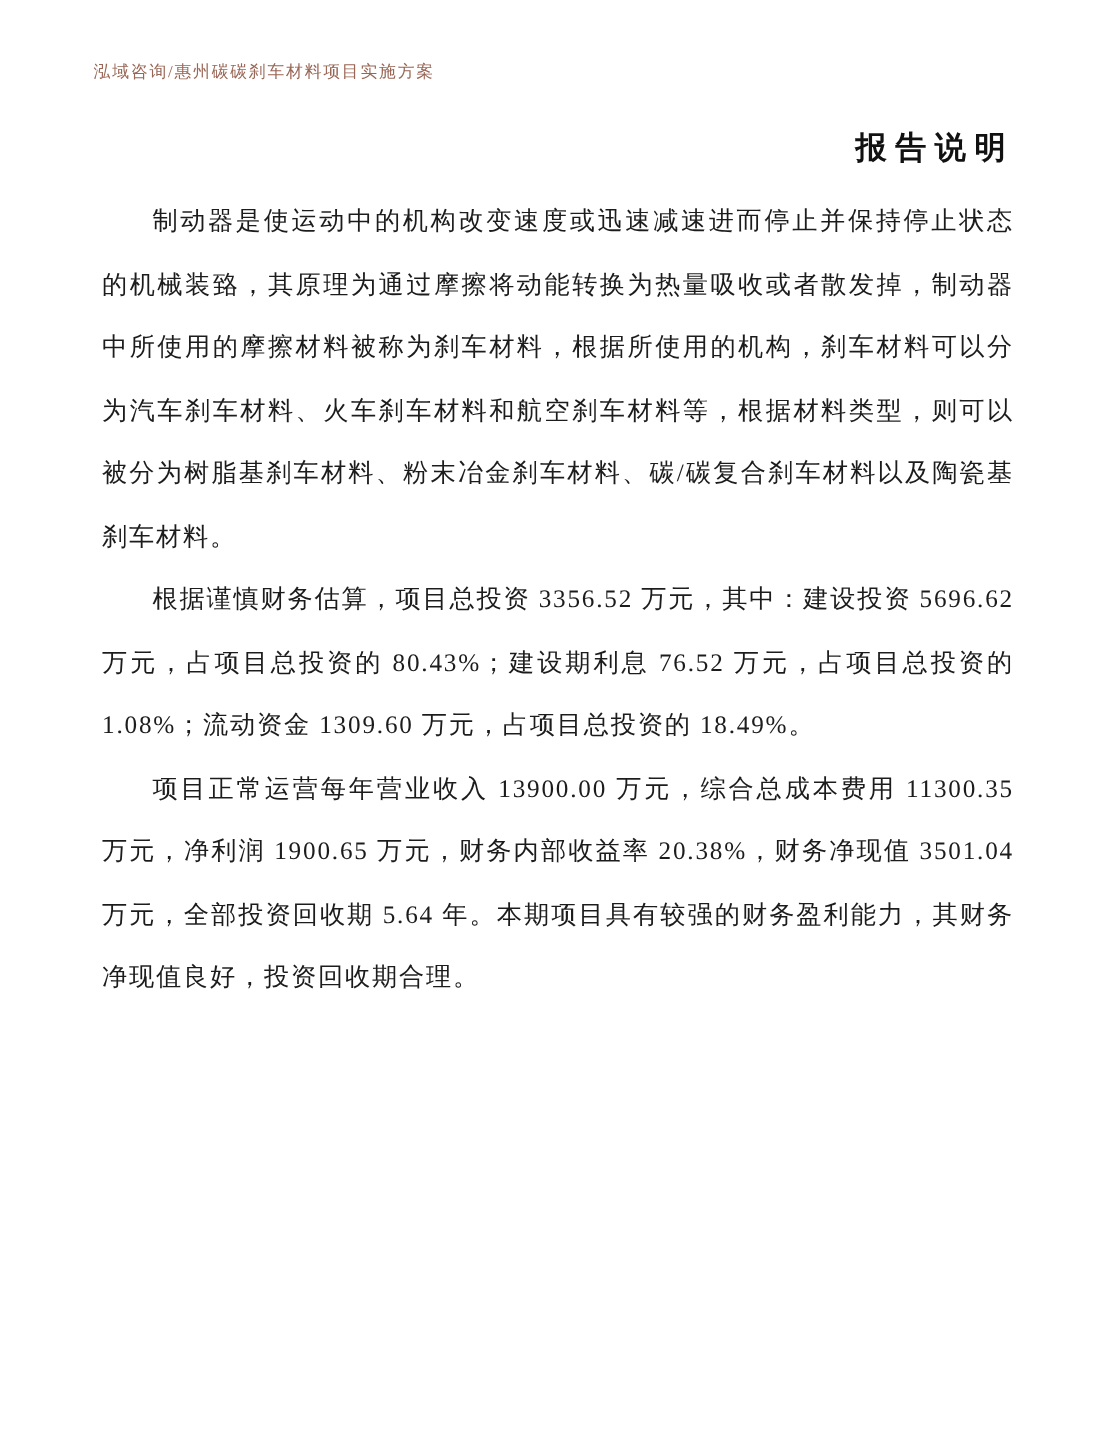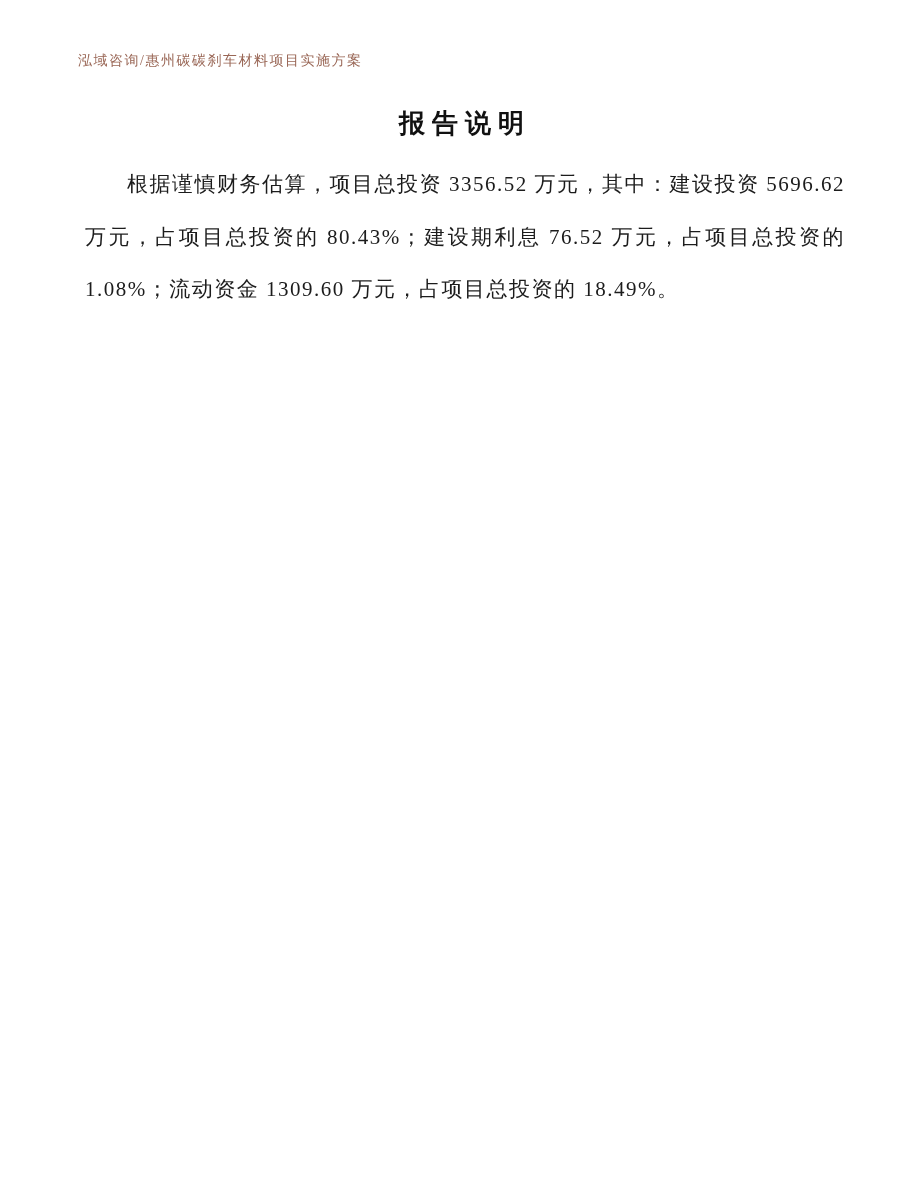--- a/index.html
+++ b/index.html
@@ -27,21 +27,21 @@
     white-space: nowrap;
   }
   .doc-body {
     position: absolute;
     top: 104px;
     left: 85px;
     width: 760px;
   }
   .doc-title {
     margin: 0 0 14px 0;
-    text-align: center;
+    text-align: right;
     font-size: 26px;
     line-height: 40px;
     font-weight: bold;
     letter-spacing: 7px;
     color: #111111;
   }
   .doc-paragraph {
     margin: 0;
     font-size: 21px;
     line-height: 52.5px;
@@ -56,20 +56,22 @@
 <body>
 
 <div class="page">
 
   <div class="doc-header">泓域咨询/惠州碳碳刹车材料项目实施方案</div>
 
   <div class="doc-body">
 
     <h1 class="doc-title">报告说明</h1>
 
+    <p class="doc-paragraph">制动器是使运动中的机构改变速度或迅速减速进而停止并保持停止状态的机械装臵，其原理为通过摩擦将动能转换为热量吸收或者散发掉，制动器中所使用的摩擦材料被称为刹车材料，根据所使用的机构，刹车材料可以分为汽车刹车材料、火车刹车材料和航空刹车材料等，根据材料类型，则可以被分为树脂基刹车材料、粉末冶金刹车材料、碳/碳复合刹车材料以及陶瓷基刹车材料。</p>
 
     <p class="doc-paragraph">根据谨慎财务估算，项目总投资 3356.52 万元，其中：建设投资 5696.62 万元，占项目总投资的 80.43%；建设期利息 76.52 万元，占项目总投资的 1.08%；流动资金 1309.60 万元，占项目总投资的 18.49%。</p>
 
+    <p class="doc-paragraph">项目正常运营每年营业收入 13900.00 万元，综合总成本费用 11300.35 万元，净利润 1900.65 万元，财务内部收益率 20.38%，财务净现值 3501.04 万元，全部投资回收期 5.64 年。本期项目具有较强的财务盈利能力，其财务净现值良好，投资回收期合理。</p>
 
 
   </div>
 
 </div>
 
 </body></html>

